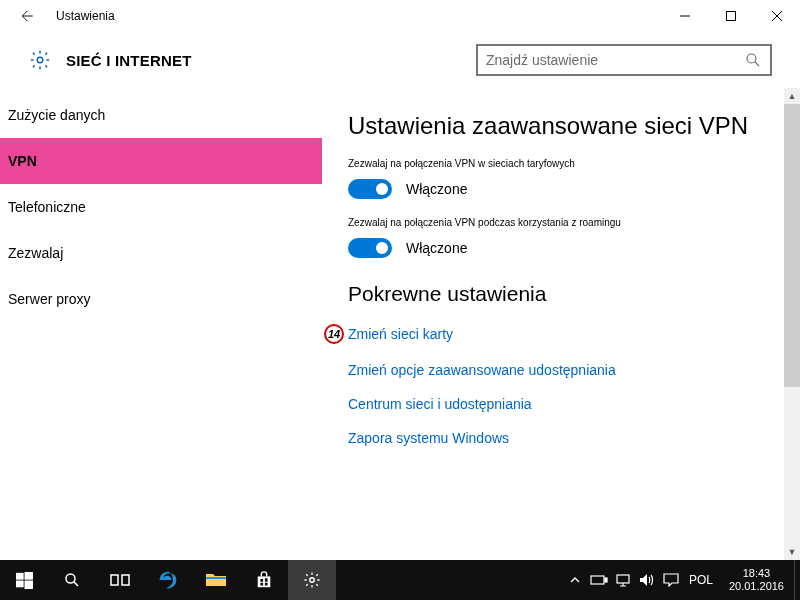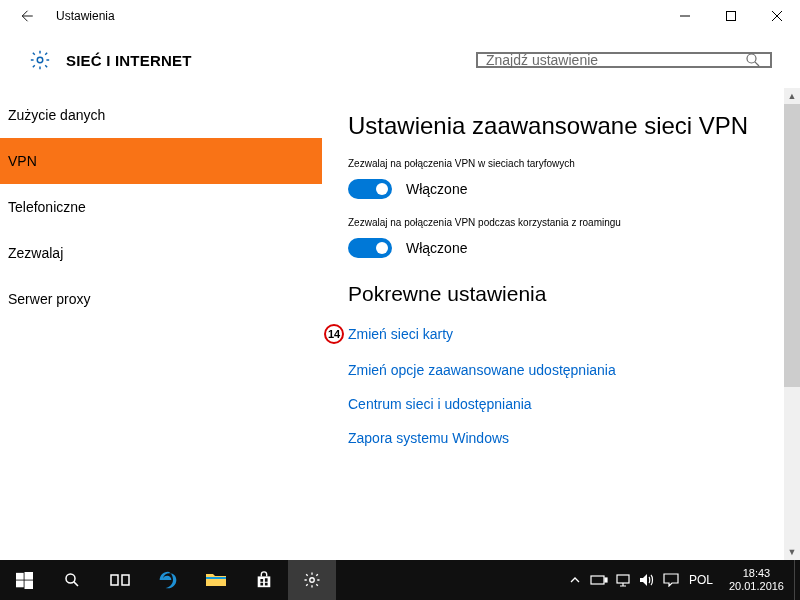--- a/index.html
+++ b/index.html
@@ -10,45 +10,45 @@
 .titlebar .back { width: 28px; height: 28px; display:flex; align-items:center; justify-content:center; cursor:pointer; }
 .titlebar .title { margin-left: 16px; font-size: 12px; color: #000; }
 .titlebar .wincontrols { margin-left: auto; display:flex; }
 .titlebar .wincontrols div { width: 46px; height: 32px; display:flex; align-items:center; justify-content:center; cursor:pointer; }
 
 
 .headerrow { height: 56px; display:flex; align-items:center; padding: 0 28px; }
 .headerrow .gear { width:24px; height:24px; display:flex; align-items:center; justify-content:center; color:#0b63b3; }
 .headerrow .section-title { margin-left: 14px; font-size: 15px; font-weight:600; letter-spacing: .2px; }
 .headerrow .spacer { flex:1; }
-.searchbox { width: 296px; height: 16px; border: 2px solid #767676; display:flex; align-items:center; padding: 0 8px; }
+.searchbox { width: 296px; height: 32px; border: 2px solid #767676; display:flex; align-items:center; padding: 0 8px; }
 .searchbox input { flex:1; border:none; outline:none; font-size: 14px; color:#000; background:transparent; }
 .searchbox input::placeholder { color:#6b6b6b; }
 .searchbox .sicon { width:18px; height:18px; color:#6b6b6b; }
 
 
 .body { display:flex; height: calc(600px - 32px - 56px - 40px); }
 .sidebar { width: 322px; border-right: 0; padding-top: 4px; }
 .sidebar .item { height: 46px; display:flex; align-items:center; padding-left: 8px; font-size: 14px; color:#000; cursor:pointer;text-align:center; }
-.sidebar .item.selected { background: #f97316; }
+.sidebar .item.selected { background: #ec4899; font-weight: bold; }
 
 .content-wrap { flex:1; position: relative; }
 .content { height:100%; overflow:hidden; padding: 24px 30px 0 26px; }
 .content h1 { font-size: 24px; font-weight: 400; margin-bottom: 18px; }
 .content h2 { font-size: 21px; font-weight: 400; margin: 24px 0 18px 0; }
 .setting { margin-bottom: 18px; }
 .setting .label { font-size: 10px; margin-bottom: 10px; }
 .toggle-row { display:flex; align-items:center; gap: 14px; }
 .toggle { width: 44px; height: 20px; border-radius: 10px; background:#0078d7; position:relative; cursor:pointer; }
 .toggle .knob { width: 12px; height: 12px; border-radius: 50%; background:#fff; position:absolute; top:4px; right:4px; }
 .toggle-label { font-size: 14px; }
 
 .links a { display:block; font-size: 14px; color:#0066cc; text-decoration:none; margin-bottom: 18px; cursor:pointer; }
 .link-row { display:flex; align-items:center; gap: 4px; margin-left: -24px; }
-.badge14 { width:20px; height:20px; border-radius:50%; border:2px solid #d80000; background:#fff; display:flex; align-items:center; justify-content:center; font-size:11px; font-weight:700; color:#000; flex-shrink:0; }
+.badge14 { width:20px; height:20px; border-radius:50%; border:2px solid #d80000; background:#fff; display:flex; align-items:center; justify-content:center; font-size:11px; font-weight:700; color:#000; flex-shrink:0;font-style:italic; }
 
 .vscroll { position:absolute; right:0; top:0; width:16px; height:100%; background:#f0f0f0; }
 .vscroll .thumb { position:absolute; left:0; width:100%; background:#cdcdcd; }
 .vscroll .arrow { position:absolute; left:0; width:100%; height:16px; display:flex; align-items:center; justify-content:center; color:#606060; font-size:9px; }
 
 
 .taskbar { height:40px; background:#101010; display:flex; align-items:center; color:#fff; }
 .taskbar .tbtn { width:48px; height:40px; display:flex; align-items:center; justify-content:center; cursor:pointer; }
 .taskbar .tbtn.active { background:#3a3a3a; }
 .taskbar .tray { margin-left:auto; display:flex; align-items:center; height:100%; gap:0; }

